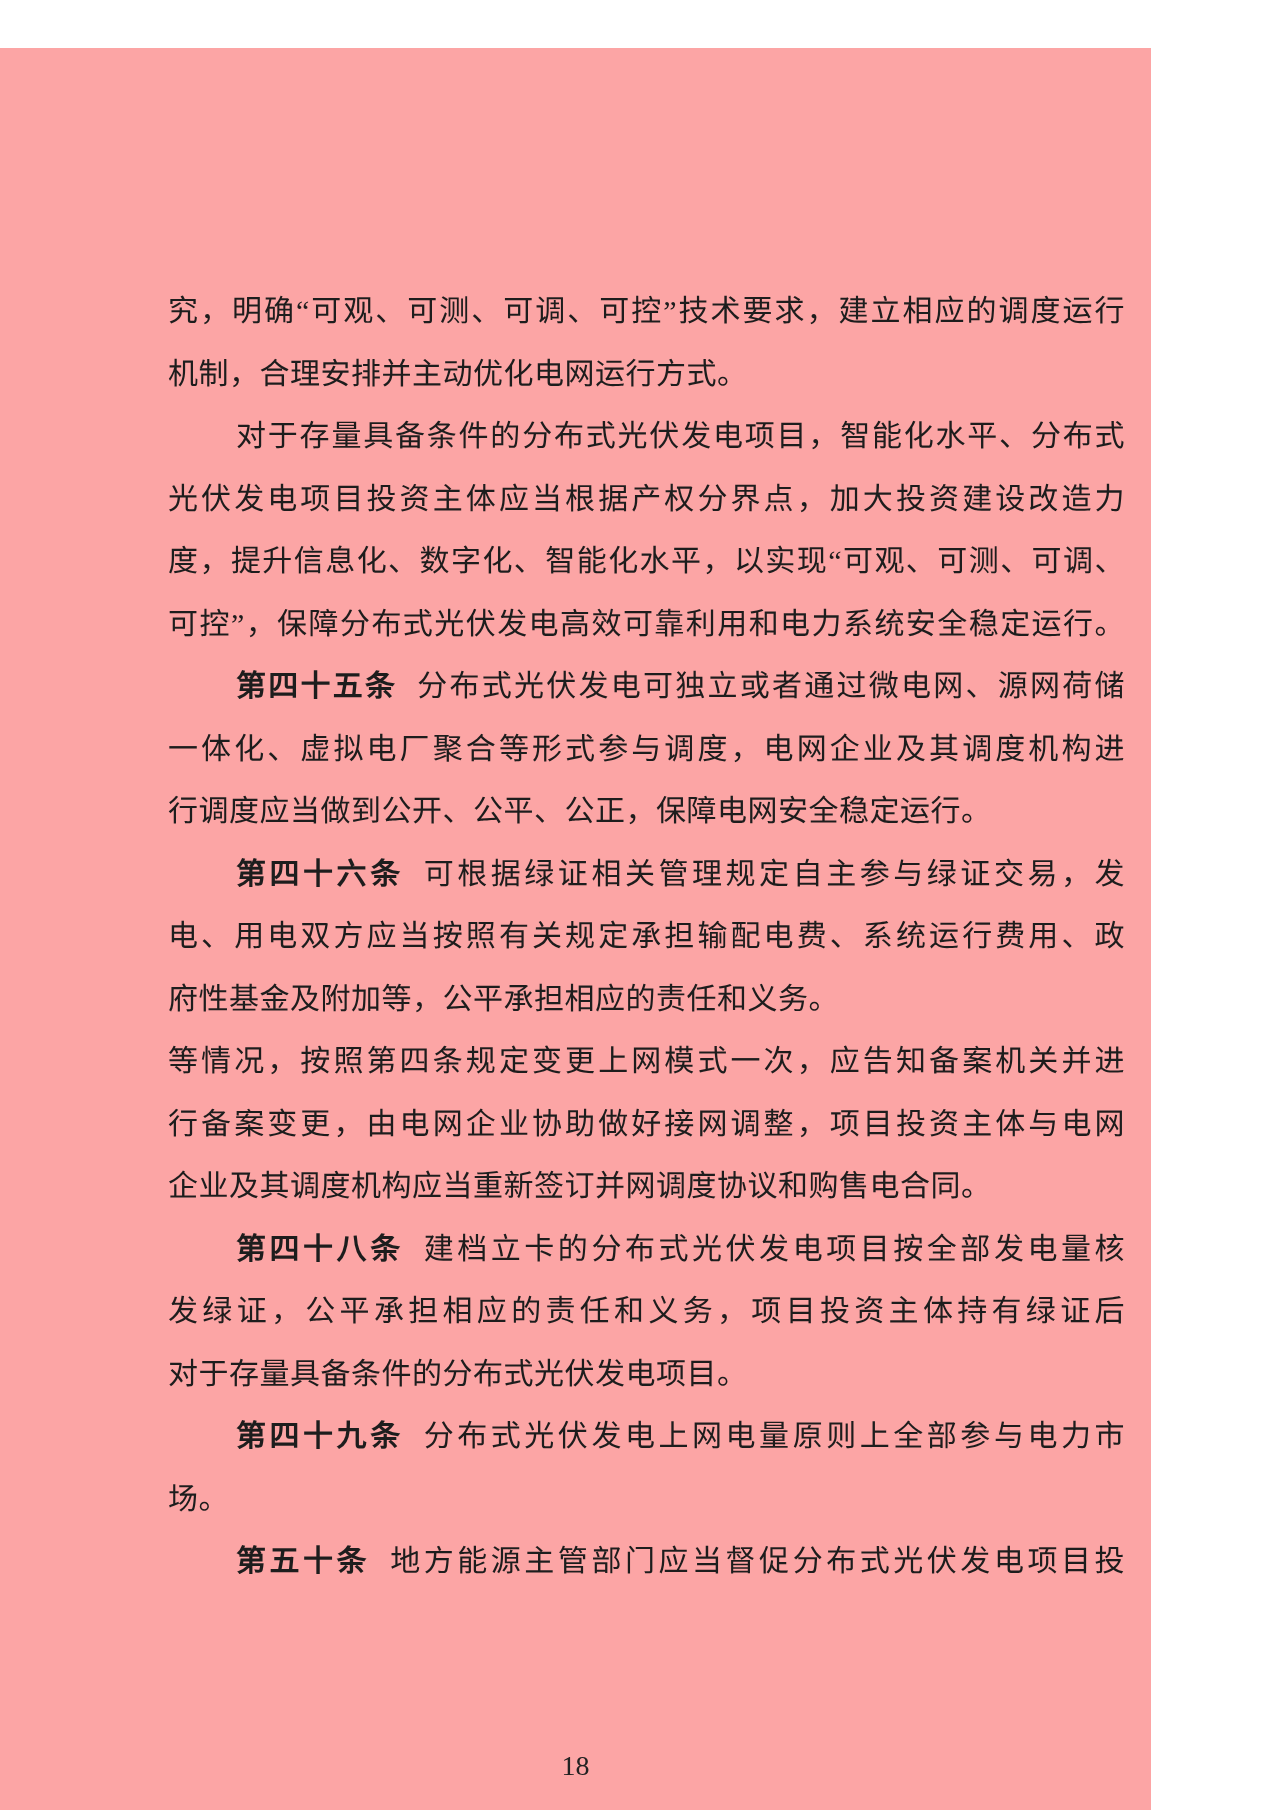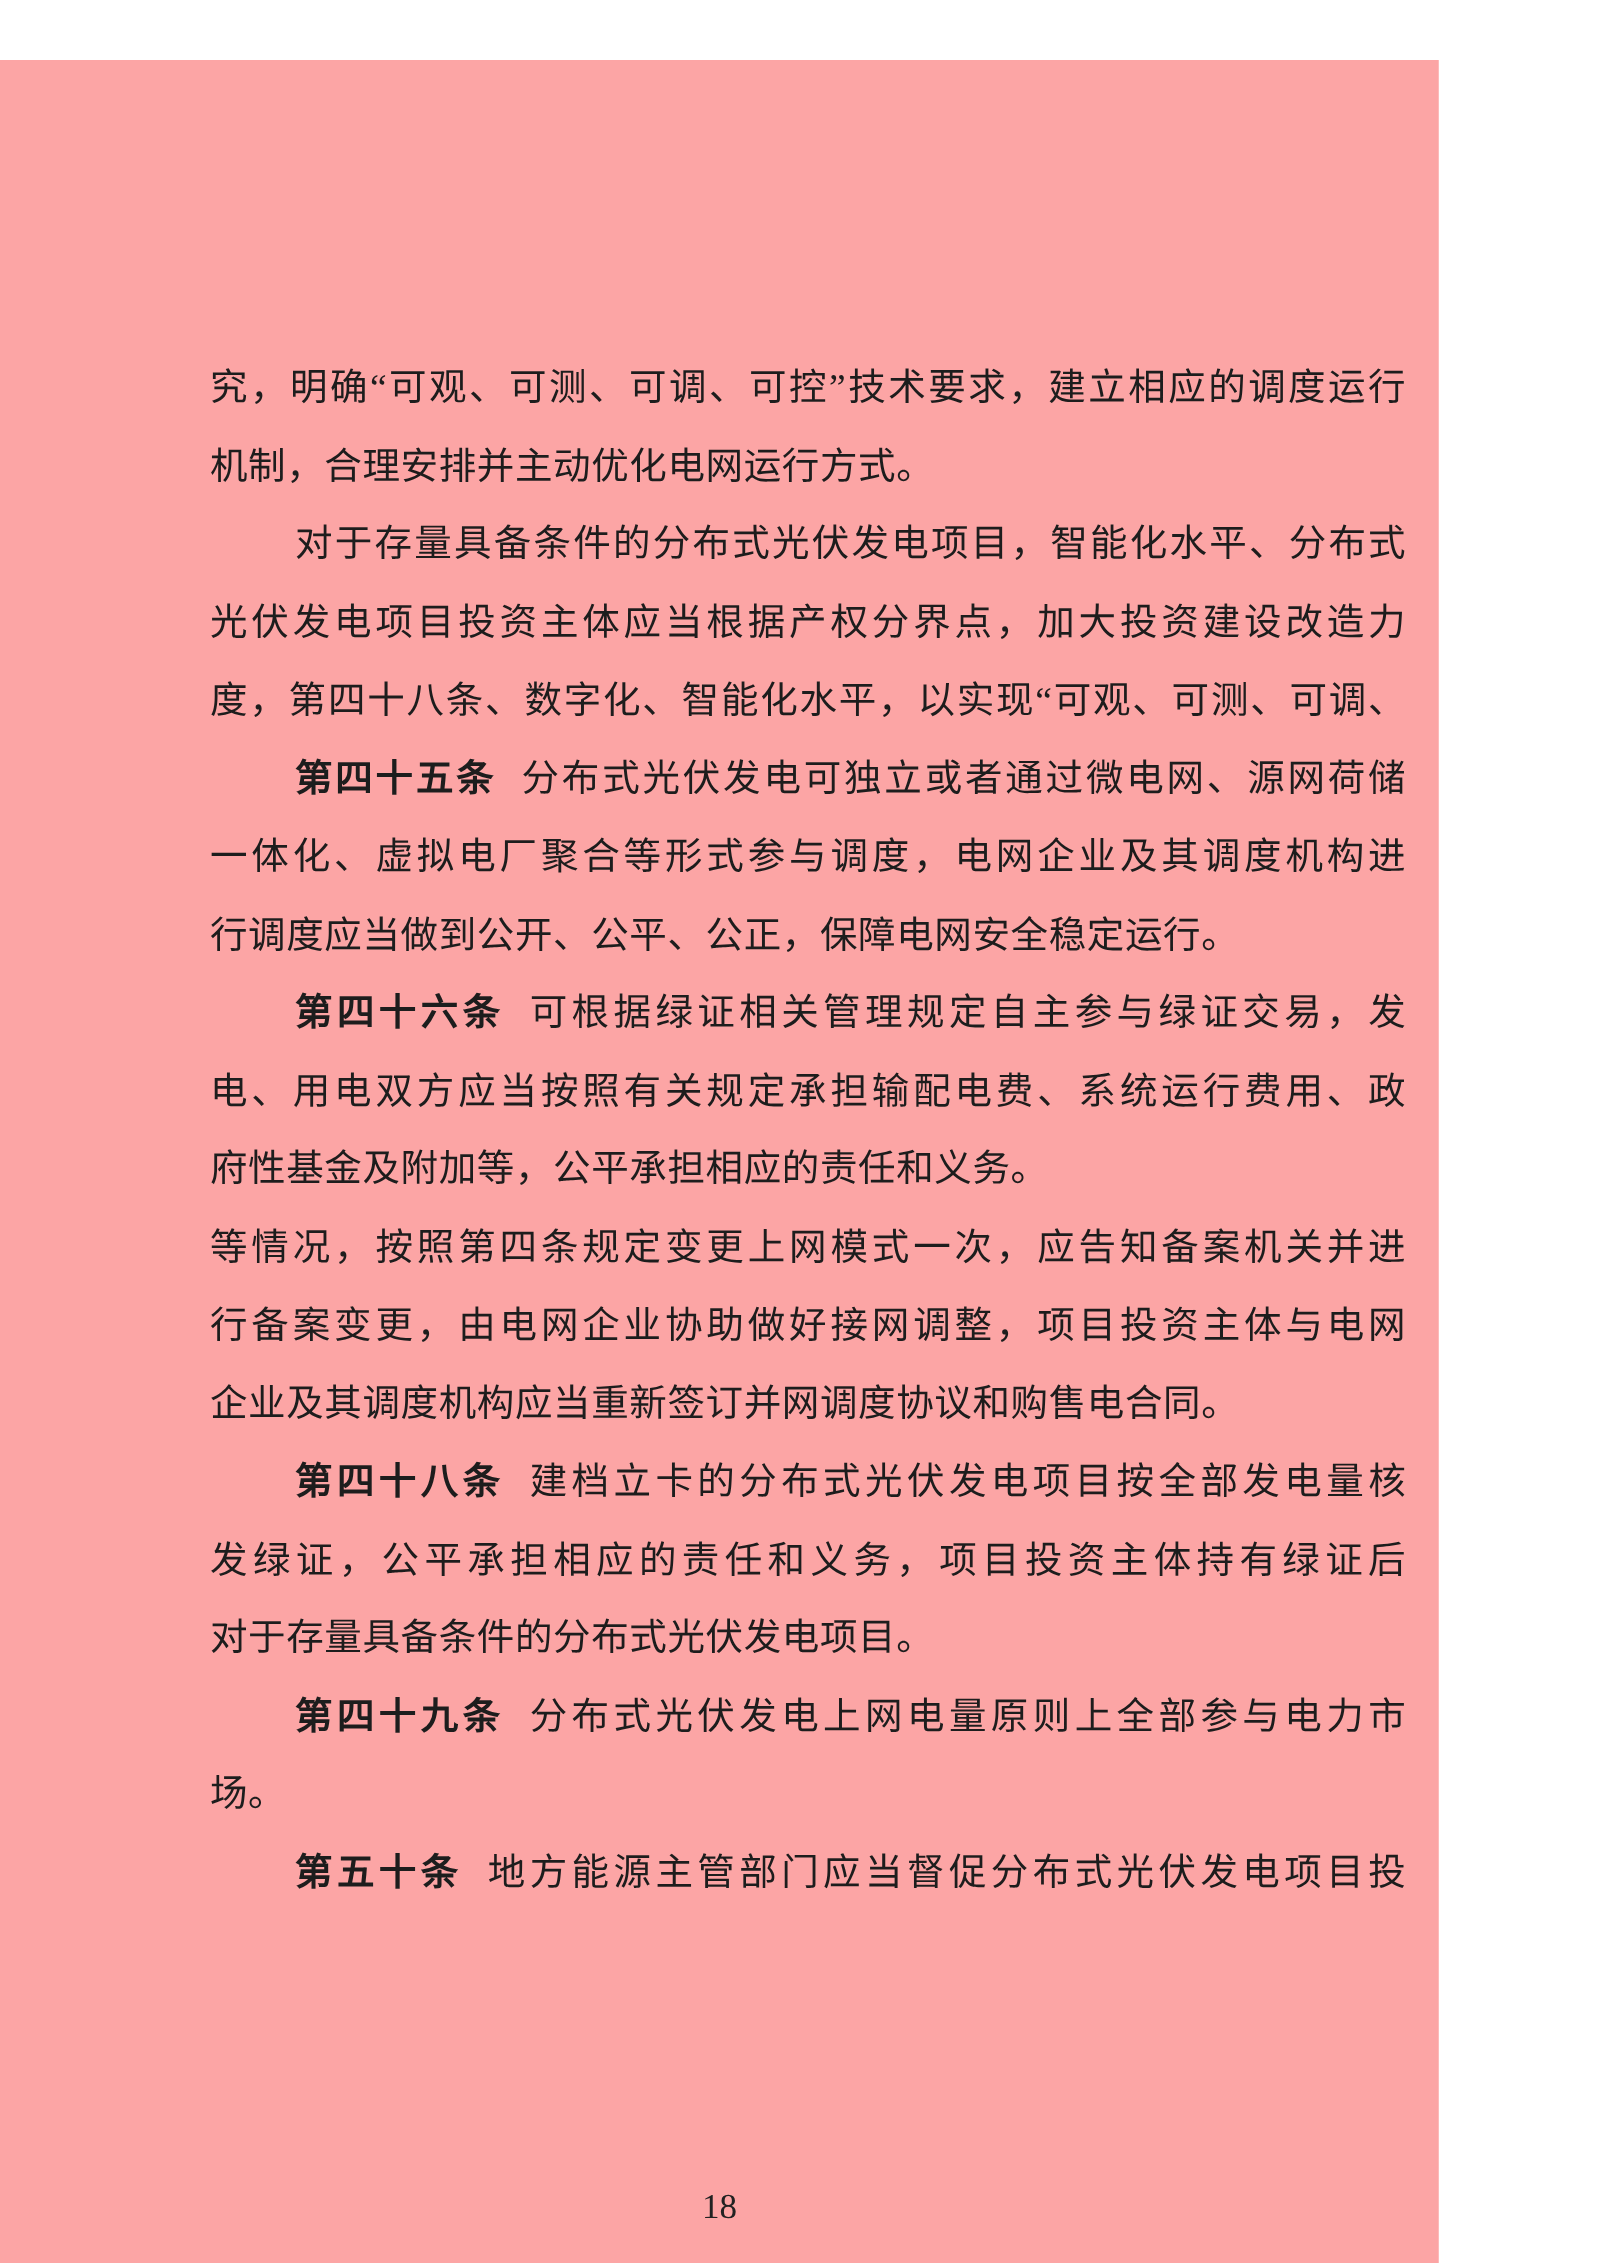--- a/index.html
+++ b/index.html
@@ -55,21 +55,22 @@
 </style>
 </head>
 <body>
 
 <div class="page">
   <div class="text-block">
     <div class="line">究，明确“可观、可测、可调、可控”技术要求，建立相应的调度运行</div>
     <div class="line end">机制，合理安排并主动优化电网运行方式。</div>
     <div class="line indent">对于存量具备条件的分布式光伏发电项目，智能化水平、分布式</div>
     <div class="line">光伏发电项目投资主体应当根据产权分界点，加大投资建设改造力</div>
-    <div class="line">度，第四十八条、数字化、智能化水平，以实现“可观、可测、可调、</div>
+    <div class="line">度，提升信息化、数字化、智能化水平，以实现“可观、可测、可调、</div>
+    <div class="line">可控”，保障分布式光伏发电高效可靠利用和电力系统安全稳定运行。</div>
 
     <div class="line indent">
       <span class="art">第四十五条</span><span>分布式光伏发电可独立或者通过微电网、源网荷储</span>
     </div>
     <div class="line">一体化、虚拟电厂聚合等形式参与调度，电网企业及其调度机构进</div>
     <div class="line end">行调度应当做到公开、公平、公正，保障电网安全稳定运行。</div>
 
     <div class="line indent">
       <span class="art">第四十六条</span><span>可根据绿证相关管理规定自主参与绿证交易，发</span>
     </div>

